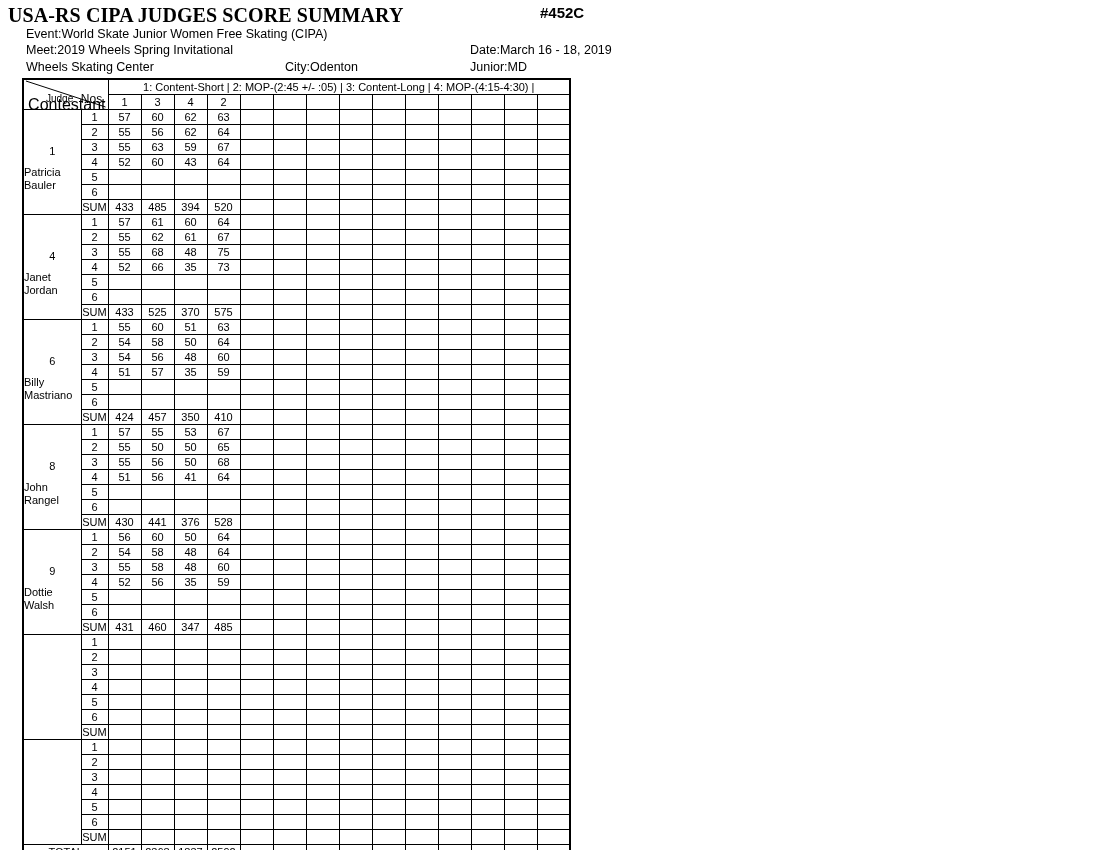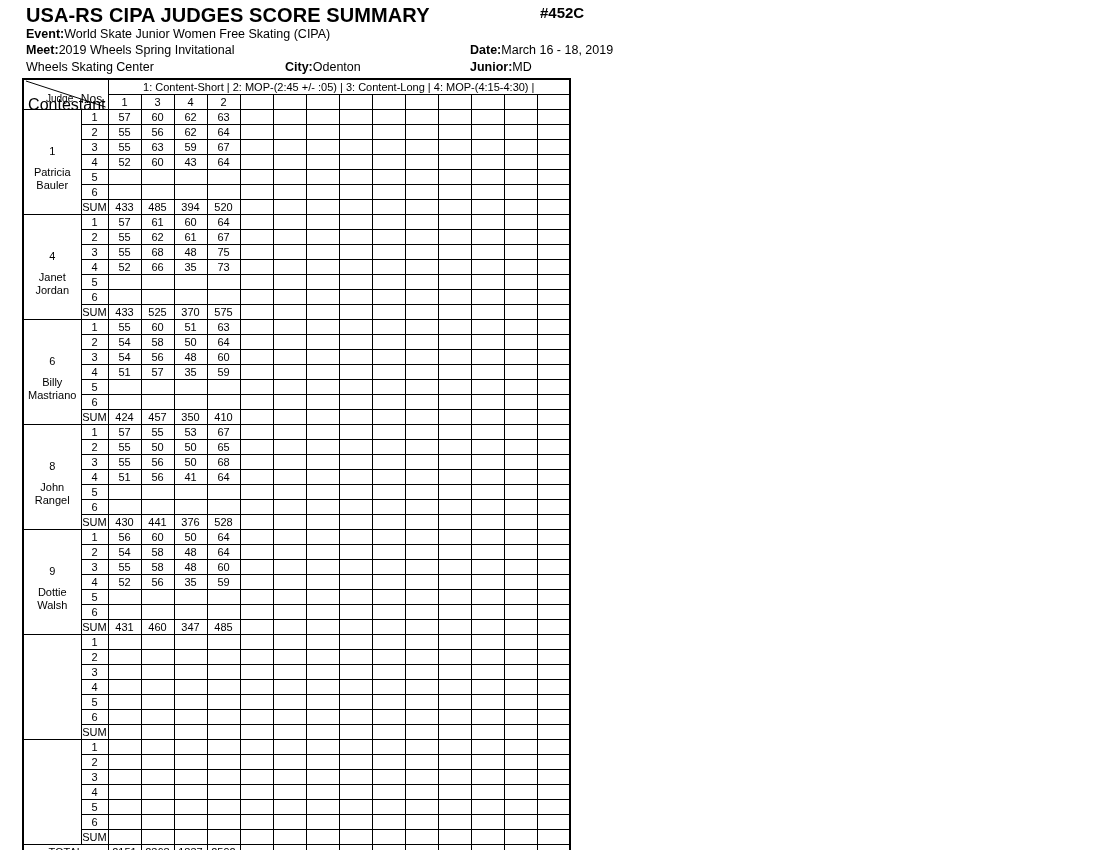--- a/index.html
+++ b/index.html
@@ -19,43 +19,44 @@
   
   #header {
     position: absolute;
     left: 0;
     top: 0;
     width: 1100px;
     height: 78px;
   }
   #title-main {
     position: absolute;
-    left: 26px;
+    left: 8px;
     top: 4px;
     font-size: 20px;
     font-weight: bold;
     letter-spacing: 0.1px;
     white-space: nowrap;
+    font-family: Liberation Serif, serif;
   }
   #title-code {
     position: absolute;
     left: 540px;
     top: 4px;
     font-size: 15px;
     font-weight: bold;
     white-space: nowrap;
   }
   .hdr-line {
     position: absolute;
     font-size: 12.5px;
     white-space: nowrap;
     line-height: 14px;
   }
   .hdr-label {
-    font-weight: bold;
+    font-weight: normal;
     margin-top: 32px;
   }
   #row-event { left: 26px; top: 27px; }
   #row-meet  { left: 26px; top: 43px; }
   #row-venue { left: 26px; top: 60px; }
   #row-city  { left: 285px; top: 60px; }
   #row-date  { left: 470px; top: 43px; }
   #row-state { left: 470px; top: 60px; }
 
   
@@ -95,21 +96,21 @@
     padding: 0 2px;
     line-height: 13px;
   }
   td.judge-cell .jnum {
     display: block;
     margin-top: 12px;
     margin-bottom: 8px;
   }
   td.judge-cell .jname {
     display: block;
-    text-align: center;
+    text-align: left;
     white-space: nowrap;
   }
   
   td.rownum {
     border-right: 2px solid #000;
     font-size: 11px;
   }
   td.sumlabel {
     border-right: 2px solid #000;
     font-size: 11px;

